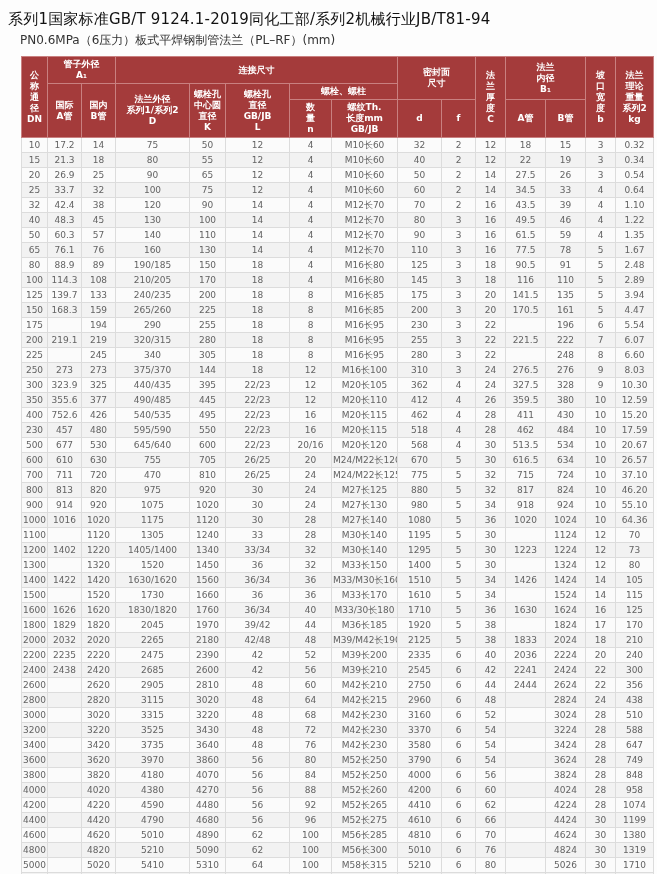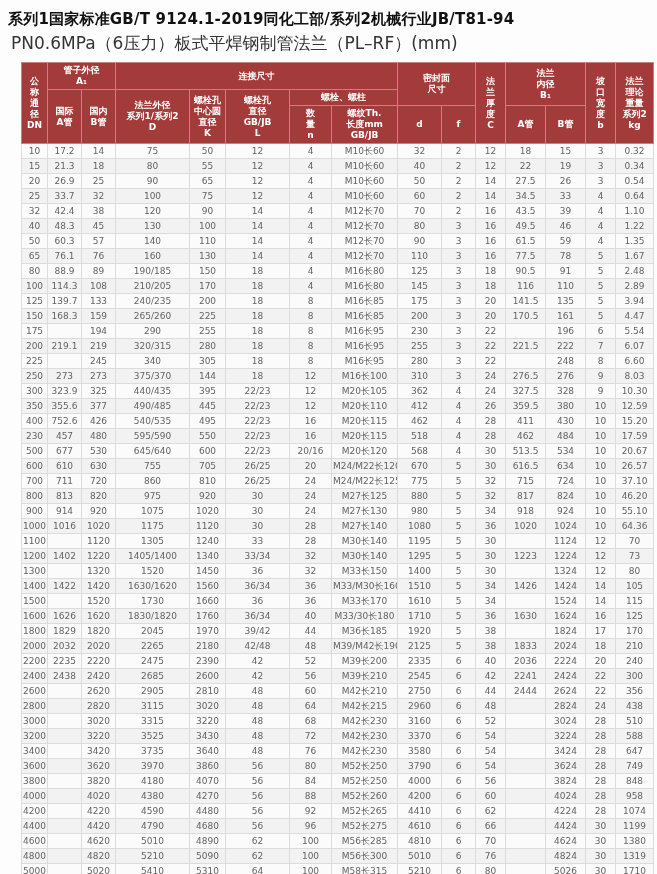--- a/index.html
+++ b/index.html
@@ -3,24 +3,24 @@
 <meta charset="utf-8">
 <style>
   html,body{margin:0;padding:0;background:#fdfdfd;}
   body{
     width:657px;height:874px;overflow:hidden;
     font-family:"DejaVu Sans","Liberation Sans",sans-serif;
     -webkit-font-smoothing:antialiased;
   }
   .page{padding:8px 0 0 8px;}
   .title{
-    font-size:15px;font-weight:bold;color:#111;
+    font-size:15px;font-weight:normal;color:#111;
     letter-spacing:.2px;margin:2px 0 3px 0;
   }
-  .subtitle{font-size:17px;color:#333;margin:0 0 7px 3px;}
+  .subtitle{font-size:12px;color:#333;margin:0 0 7px 12px;}
   table.spec{
     margin-left:13px;width:632px;table-layout:fixed;
     border-collapse:collapse;
   }
   table.spec th{
     background:#a43b3b;color:#fff;
     border:1px solid #c98080;
     font-size:9px;font-weight:bold;line-height:11px;
     padding:2px 1px;text-align:center;vertical-align:middle;
     white-space:pre-line;
@@ -499,21 +499,21 @@
           <td>30</td>
           <td>616.5</td>
           <td>634</td>
           <td>10</td>
           <td>26.57</td>
         </tr>
         <tr>
           <td>700</td>
           <td>711</td>
           <td>720</td>
-          <td>860</td>
+          <td>470</td>
           <td>810</td>
           <td>26/25</td>
           <td>24</td>
           <td>M24/M22长125</td>
           <td>775</td>
           <td>5</td>
           <td>32</td>
           <td>715</td>
           <td>724</td>
           <td>10</td>

